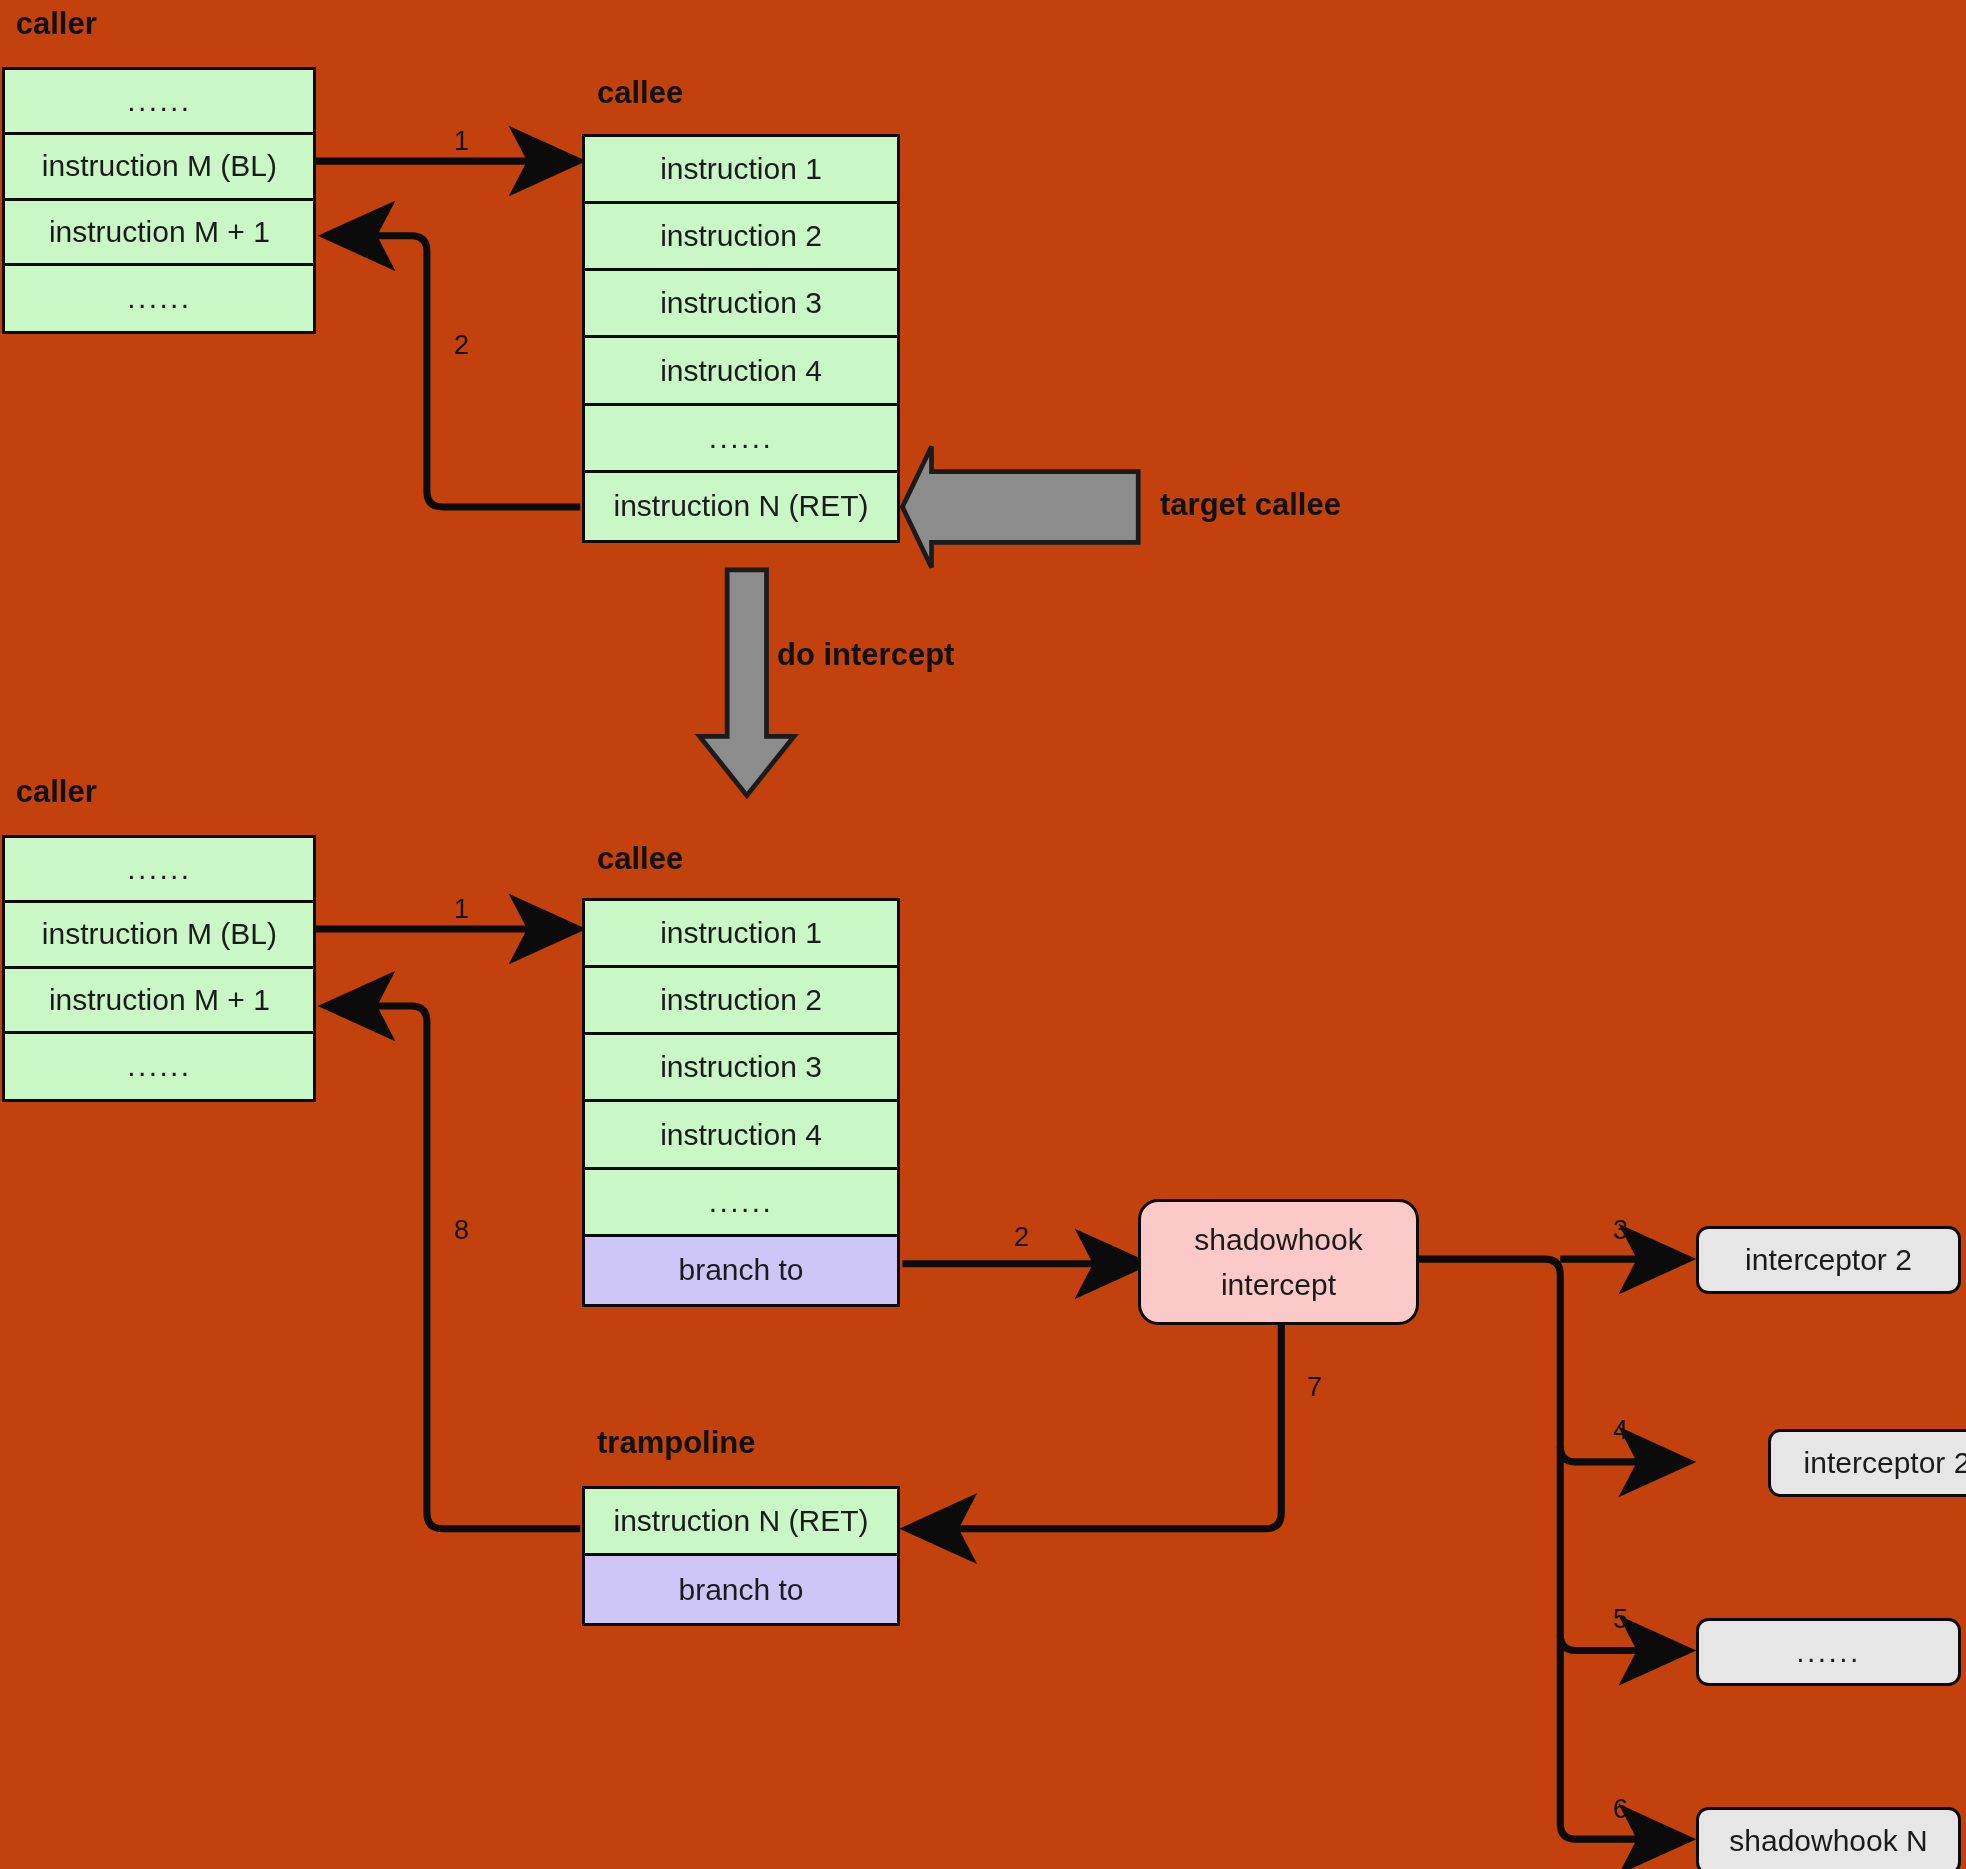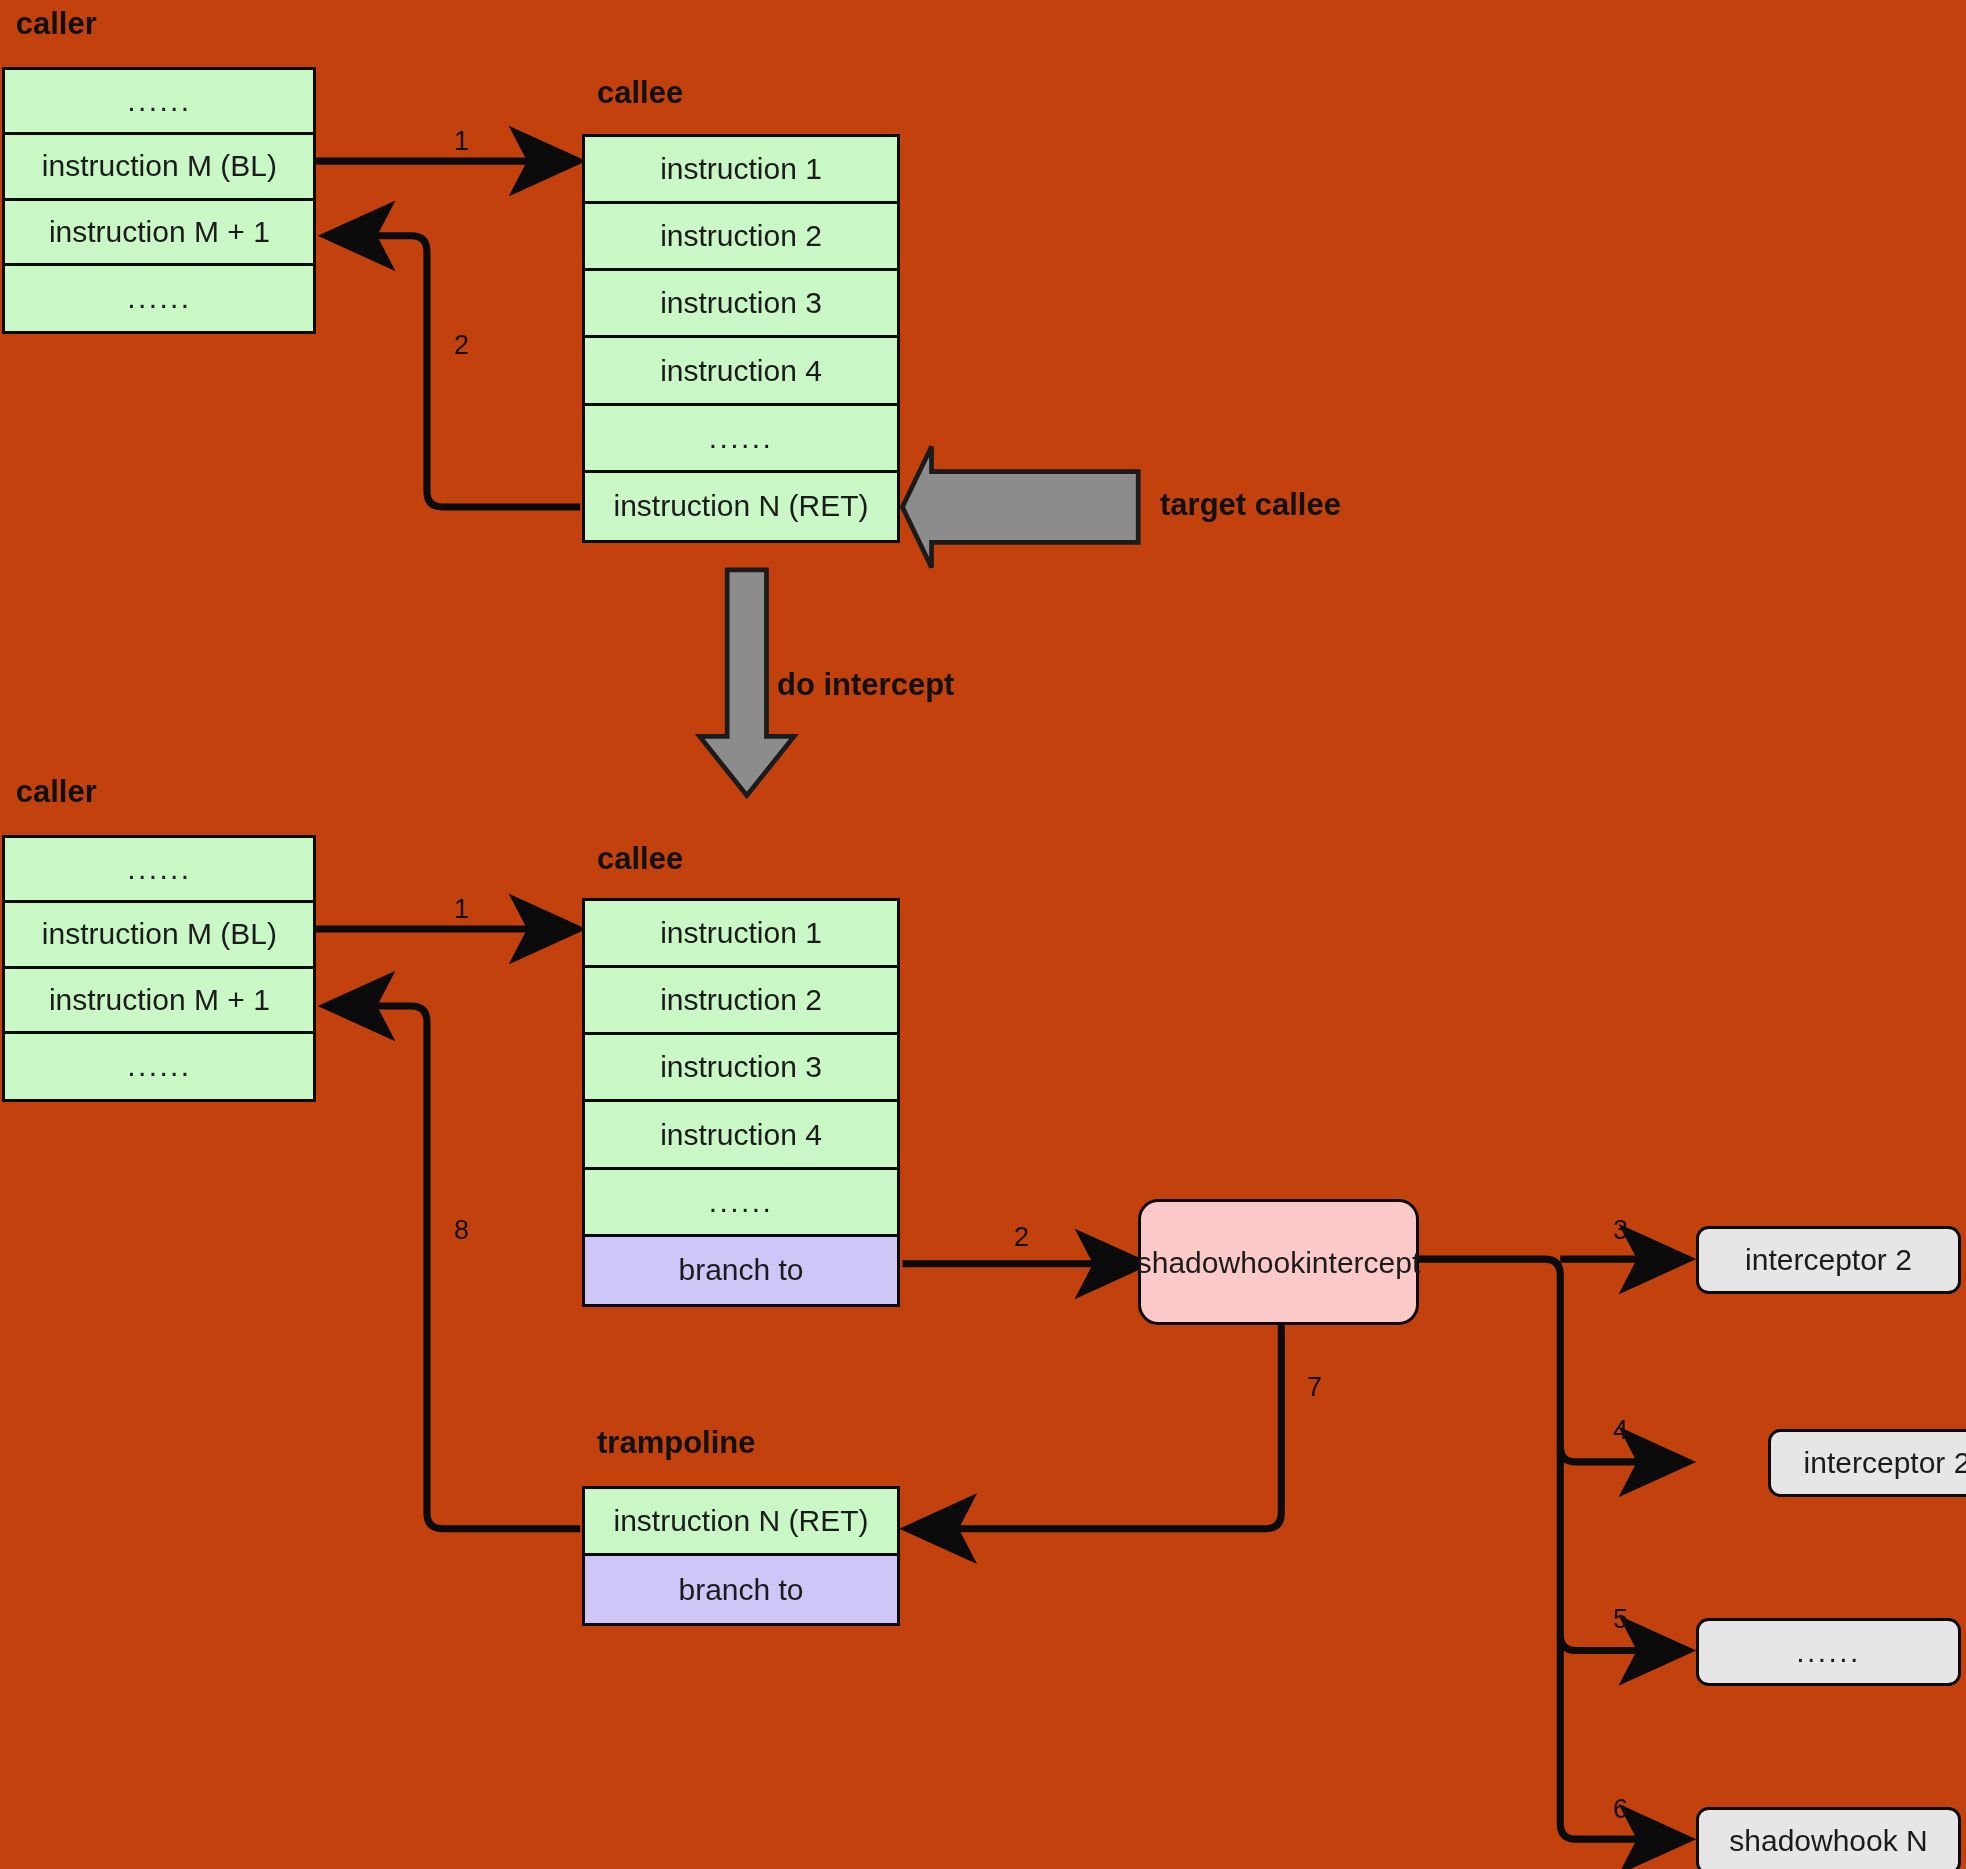--- a/index.html
+++ b/index.html
@@ -17,21 +17,21 @@
     font-size:30px;color:#1b1b1b;background:#c9f7c5;
     border-bottom:3.9px solid #0b0b0b;box-sizing:border-box;
   }
   .row:last-child{border-bottom:none;}
   .row.branch{background:#cdc6f7;}
   .dots{letter-spacing:2.4px;font-size:30px;}
 
   .dispatcher{
     position:absolute;background:#fcc9c9;border:3.9px solid #0b0b0b;
     border-radius:20.4px;box-sizing:border-box;
-    display:flex;flex-direction:row;align-items:center;justify-content:center;
+    display:flex;flex-direction:column;align-items:center;justify-content:center;
     font-size:30px;color:#1b1b1b;line-height:1.5;text-align:left;
   }
   .interceptor{
     position:absolute;background:#e6e6e6;border:3.9px solid #0b0b0b;
     border-radius:12.6px;box-sizing:border-box;
     display:flex;align-items:center;justify-content:center;
     font-size:30px;color:#1b1b1b;
   }
   .edge-num{
     position:absolute;font-size:27px;color:#111;white-space:nowrap;
@@ -112,21 +112,21 @@
       <div class="row" style="height: 16.6667%;">
         <span>instruction N (RET)</span>
       </div>
     </div>
 
   <div class="edge-num" style="left:454px;top:126px;">1</div>
   <div class="edge-num" style="left:454px;top:330px;">2</div>
 
   <div class="bold-note" style="left:1160px;top:487px;">target callee</div>
 
-  <div class="bold-note" style="left:777px;top:667px;">do intercept</div>
+  <div class="bold-note" style="left:777px;top:637px;">do intercept</div>
 
   <div class="grp-label" style="left:15.7px;top:774px;">caller</div>
 
   <div class="stack" id="bot-caller" style="left:2.4px;top:835px;width:314px;height:267px;">
       <div class="row" style="height: 25%;">
         <span class="dots">......</span>
       </div>
       <div class="row" style="height: 25%;">
         <span>instruction M (BL)</span>
       </div>

